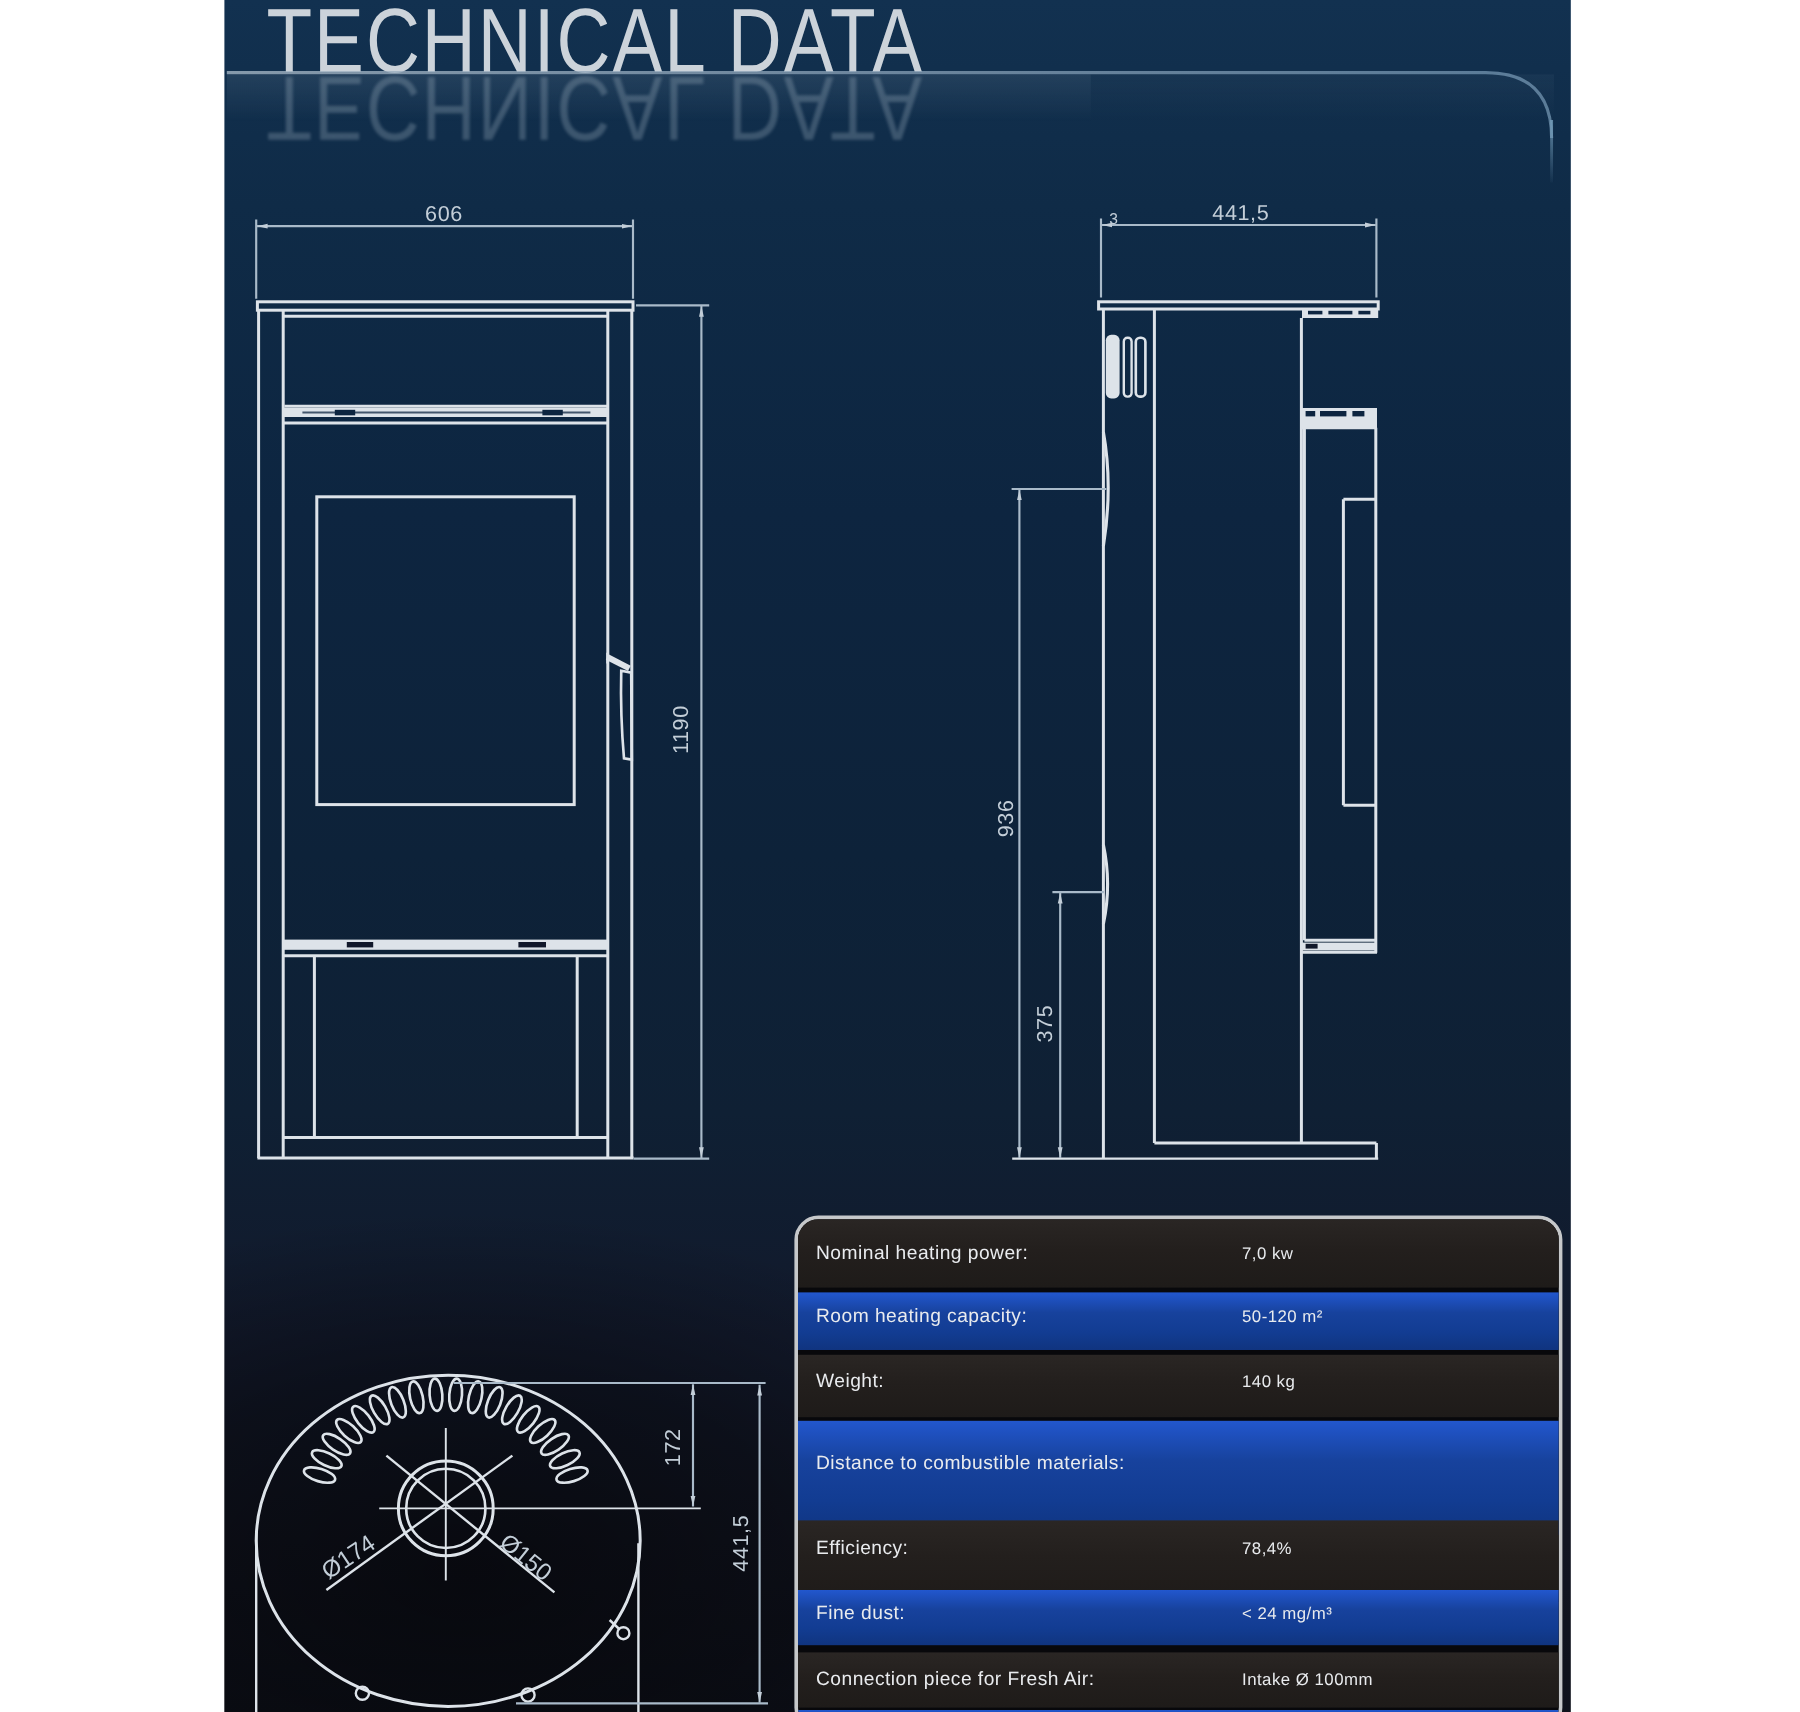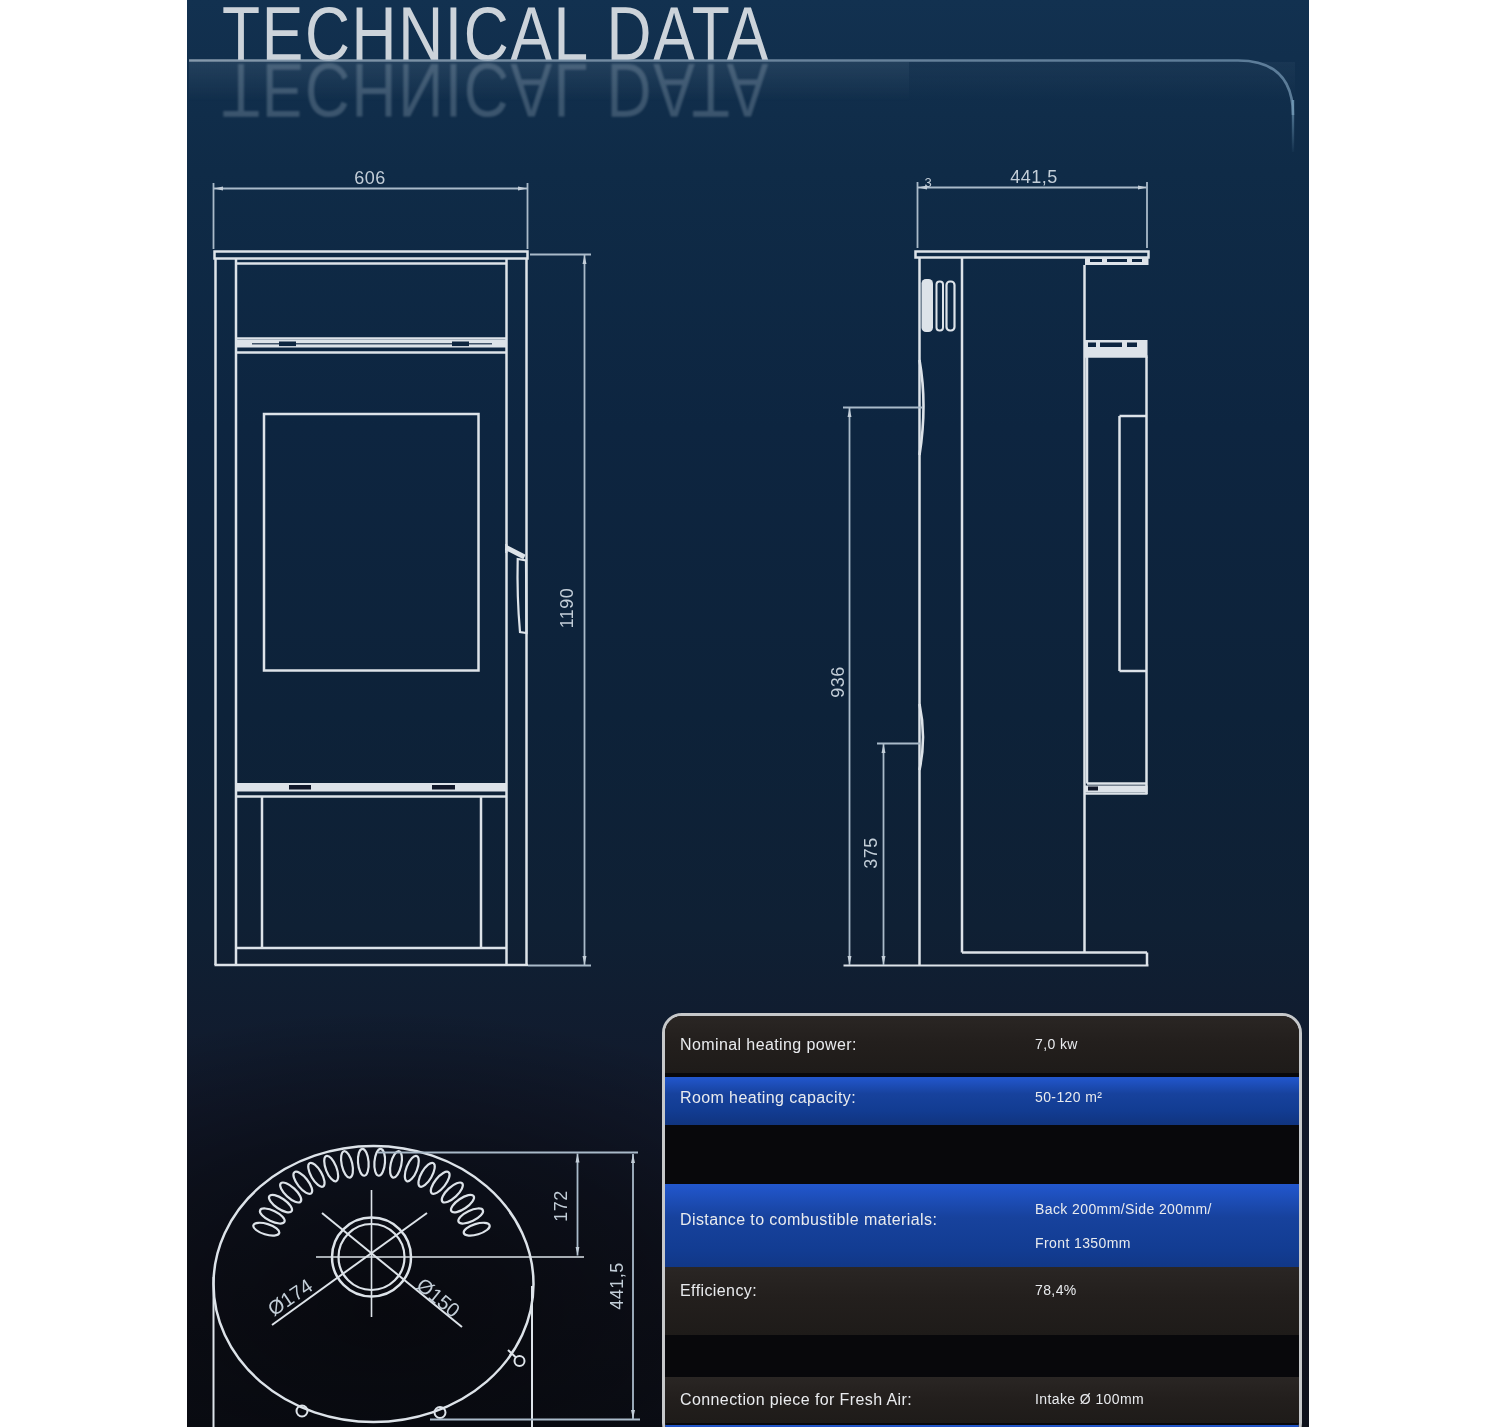--- a/index.html
+++ b/index.html
@@ -273,31 +273,38 @@
   <div class="row dark" style="top:0px;height:57px">
     <span class="lab" style="top:20px">Nominal heating power:</span>
     <span class="val" style="top:20px">7,0 kw</span>
   </div>
 
   <div class="row blue" style="top:61px;height:48px">
     <span class="lab" style="top:12px">Room heating capacity:</span>
     <span class="val" style="top:12px">50-120 m²</span>
   </div>
 
+  <div class="row dark" style="top:113px;height:52px">
+    <span class="lab" style="top:14px">Weight:</span>
+    <span class="val" style="top:14px">140 kg</span>
+  </div>
 
   <div class="row blue" style="top:168px;height:95px">
     <span class="lab" style="top:27px">Distance to combustible materials:</span>
-    <span class="val" style="top:8px;line-height:34px">Back 200mm/Side 200mm/<br>Front 1350mm</span>
   </div>
 
   <div class="row dark" style="top:251px;height:68px">
     <span class="lab" style="top:15px">Efficiency:</span>
     <span class="val" style="top:15px">78,4%</span>
   </div>
 
+  <div class="row blue" style="top:309px;height:46px">
+    <span class="lab" style="top:11px">Fine dust:</span>
+    <span class="val" style="top:11px">&lt; 24 mg/m³</span>
+  </div>
 
   <div class="row dark" style="top:361px;height:46px">
     <span class="lab" style="top:14px">Connection piece for Fresh Air:</span>
     <span class="val" style="top:14px">Intake Ø 100mm</span>
   </div>
 
   <div class="row blue" style="top:409px;height:21px"></div>
 </div>
 
 </body></html>

